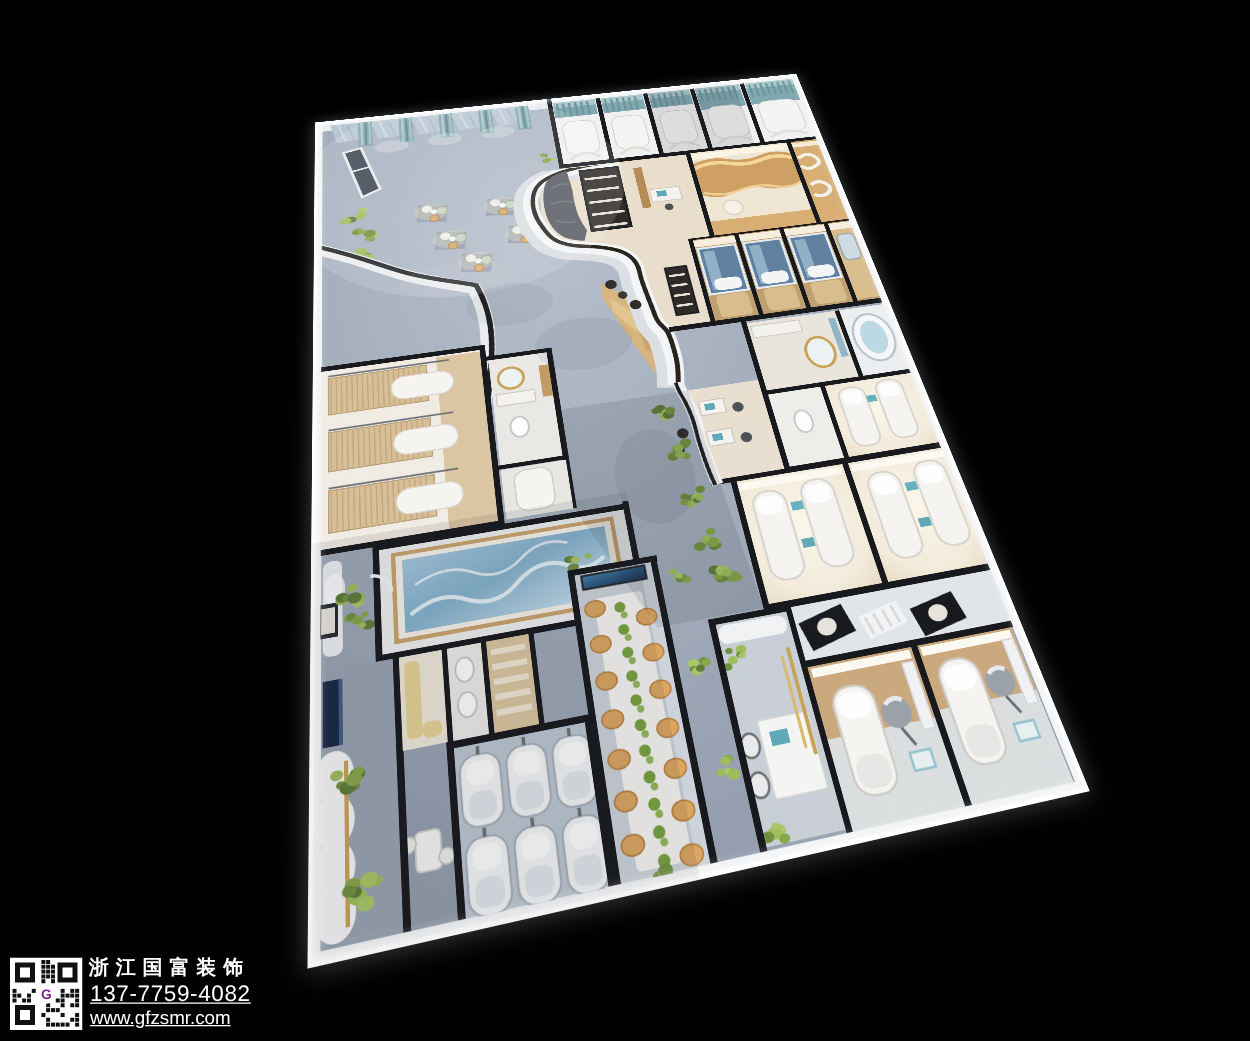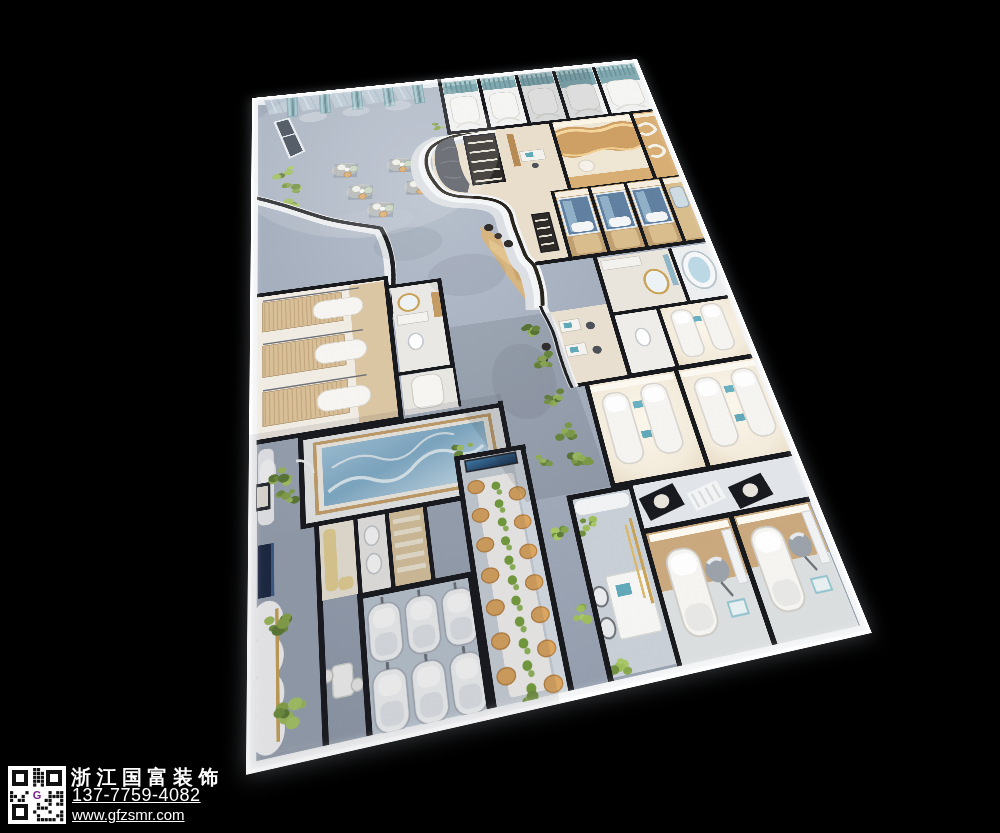--- a/index.html
+++ b/index.html
@@ -1023,17 +1023,17 @@
         <rect x="32.8" y="52.1" width="3.2" height="3.2"></rect>
         <rect x="36.6" y="52.1" width="3.2" height="3.2"></rect>
         <rect x="40.5" y="52.1" width="3.2" height="3.2"></rect>
         <rect x="44.4" y="52.1" width="3.2" height="3.2"></rect>
         <rect x="52.1" y="52.1" width="3.2" height="3.2"></rect>
 </g>
 <circle cx="29" cy="29" r="8" fill="#fff"></circle>
 <text x="29" y="33" font-family="Liberation Sans" font-size="11" font-weight="bold" fill="#7a1f8a" text-anchor="middle">G</text>
 </svg>
 
-<div class="wm" style="left:71px;top:764px;font-size:20px;font-weight:bold;letter-spacing:5.5px;">浙江国富装饰</div>
+<div class="wm" style="left:71px;top:764px;font-size:16px;font-weight:bold;letter-spacing:5.5px;">浙江国富装饰</div>
 
 <div class="wm" style="left:72px;top:785px;font-size:18px;letter-spacing:0.5px;text-decoration:underline;">137-7759-4082</div>
 
 <div class="wm" style="left:72px;top:806px;font-size:15px;text-decoration:underline;">www.gfzsmr.com</div>
 </div>
 </body></html>

